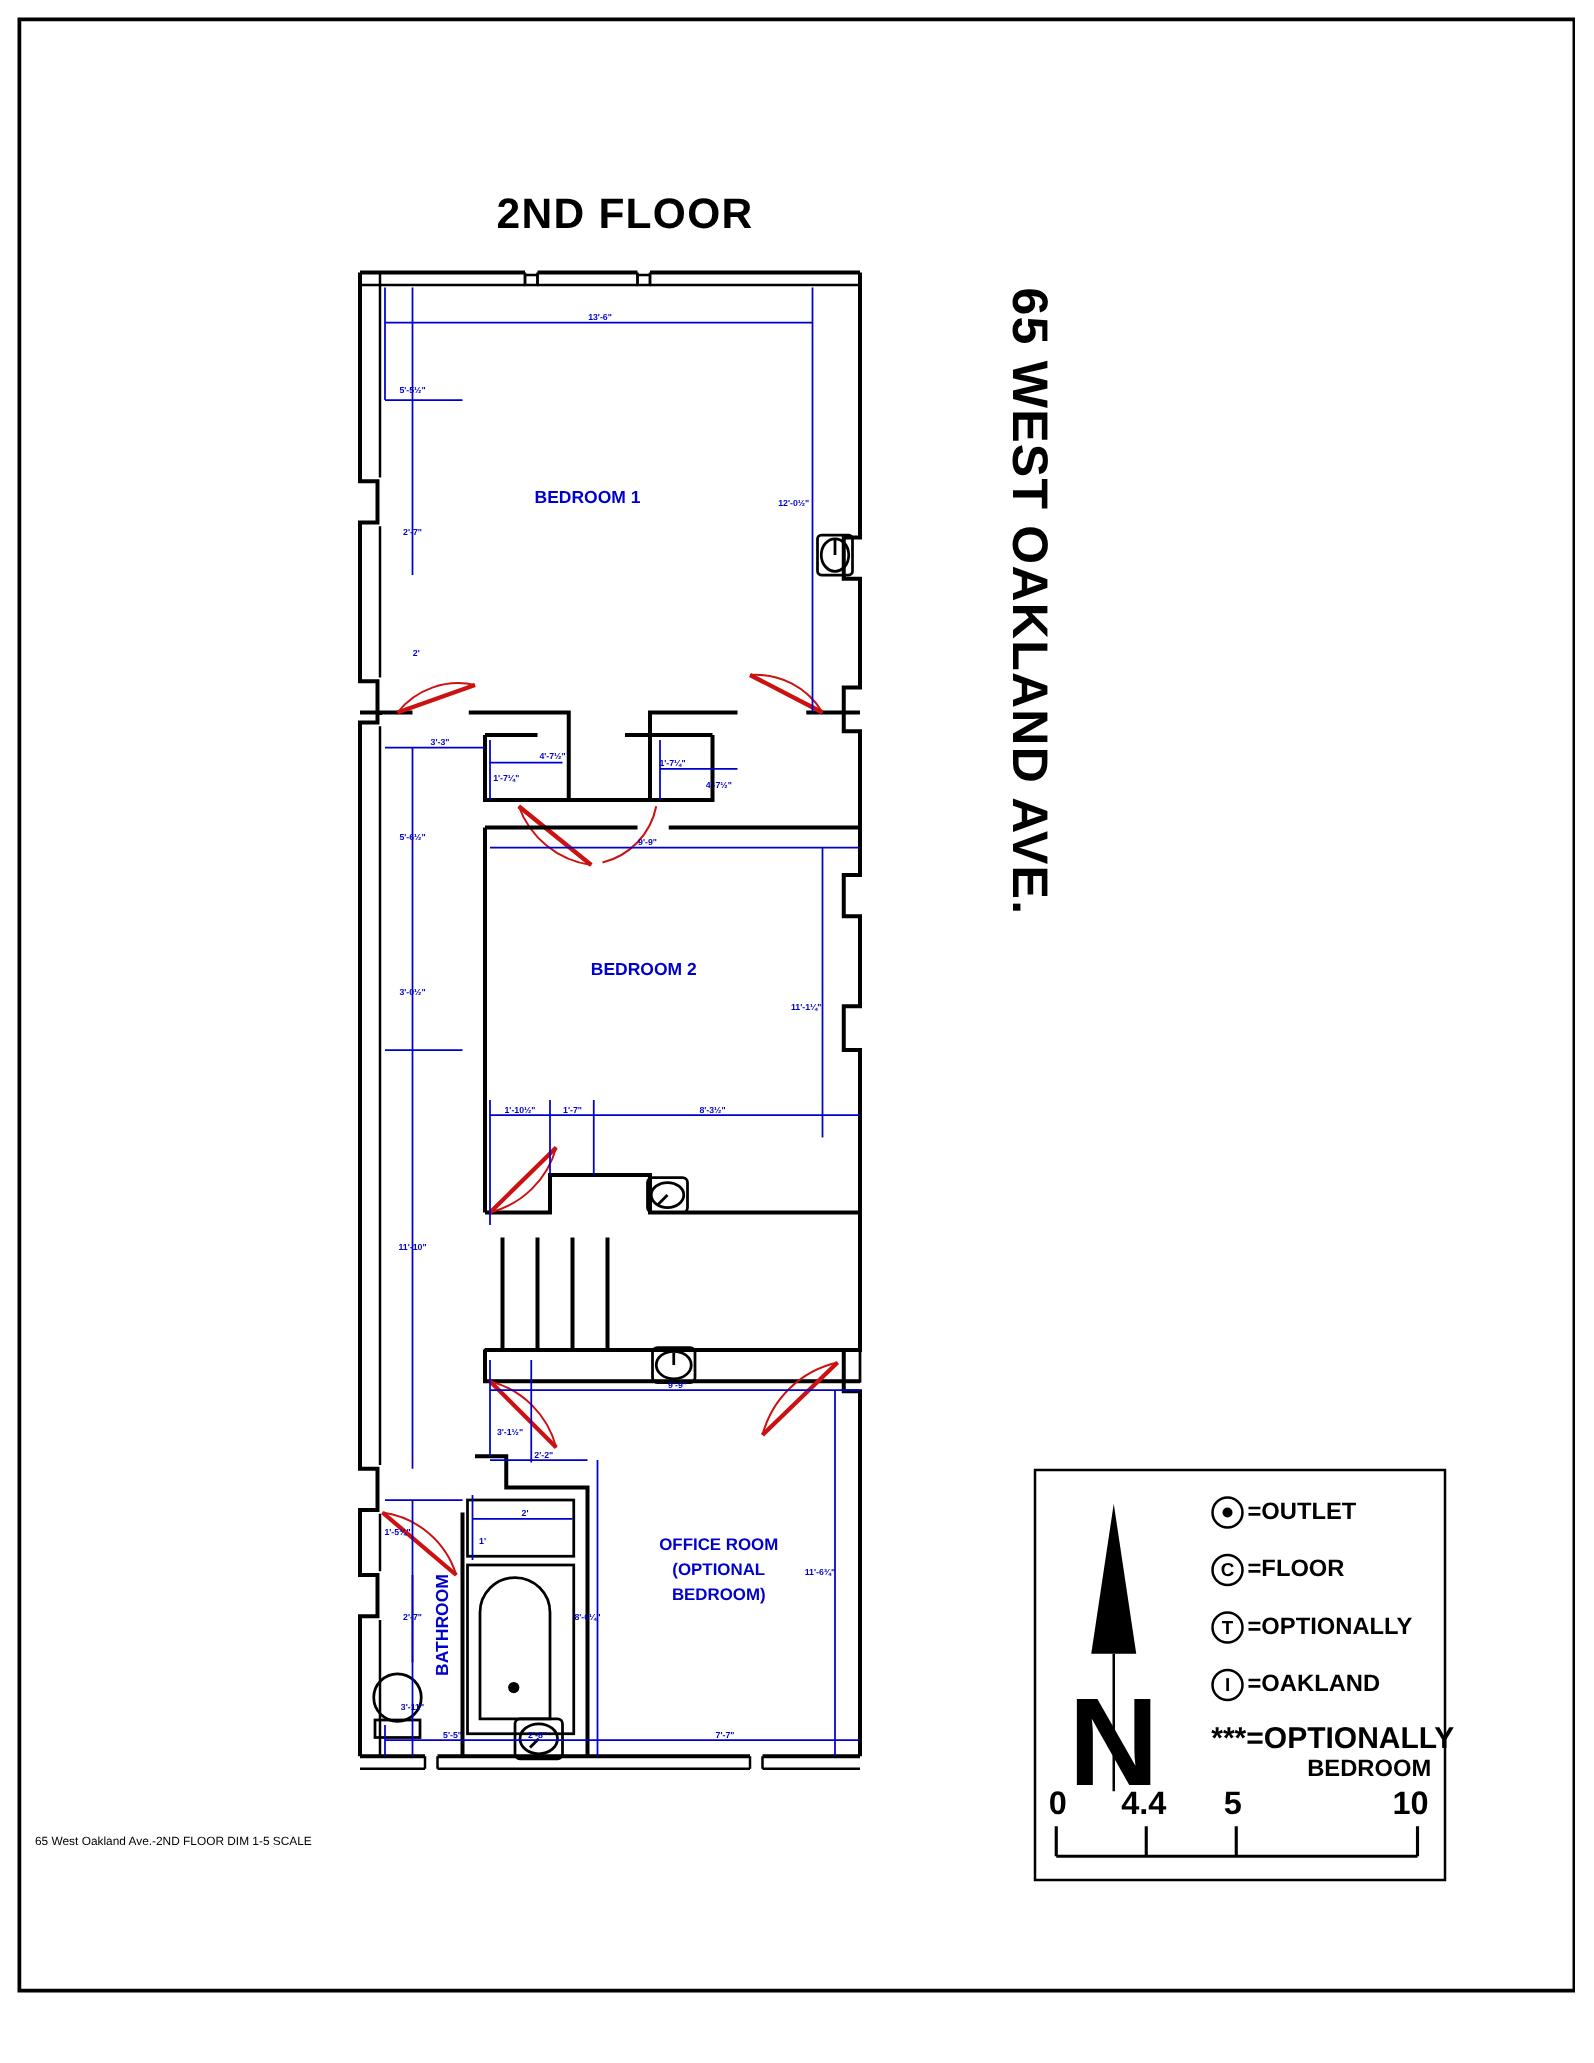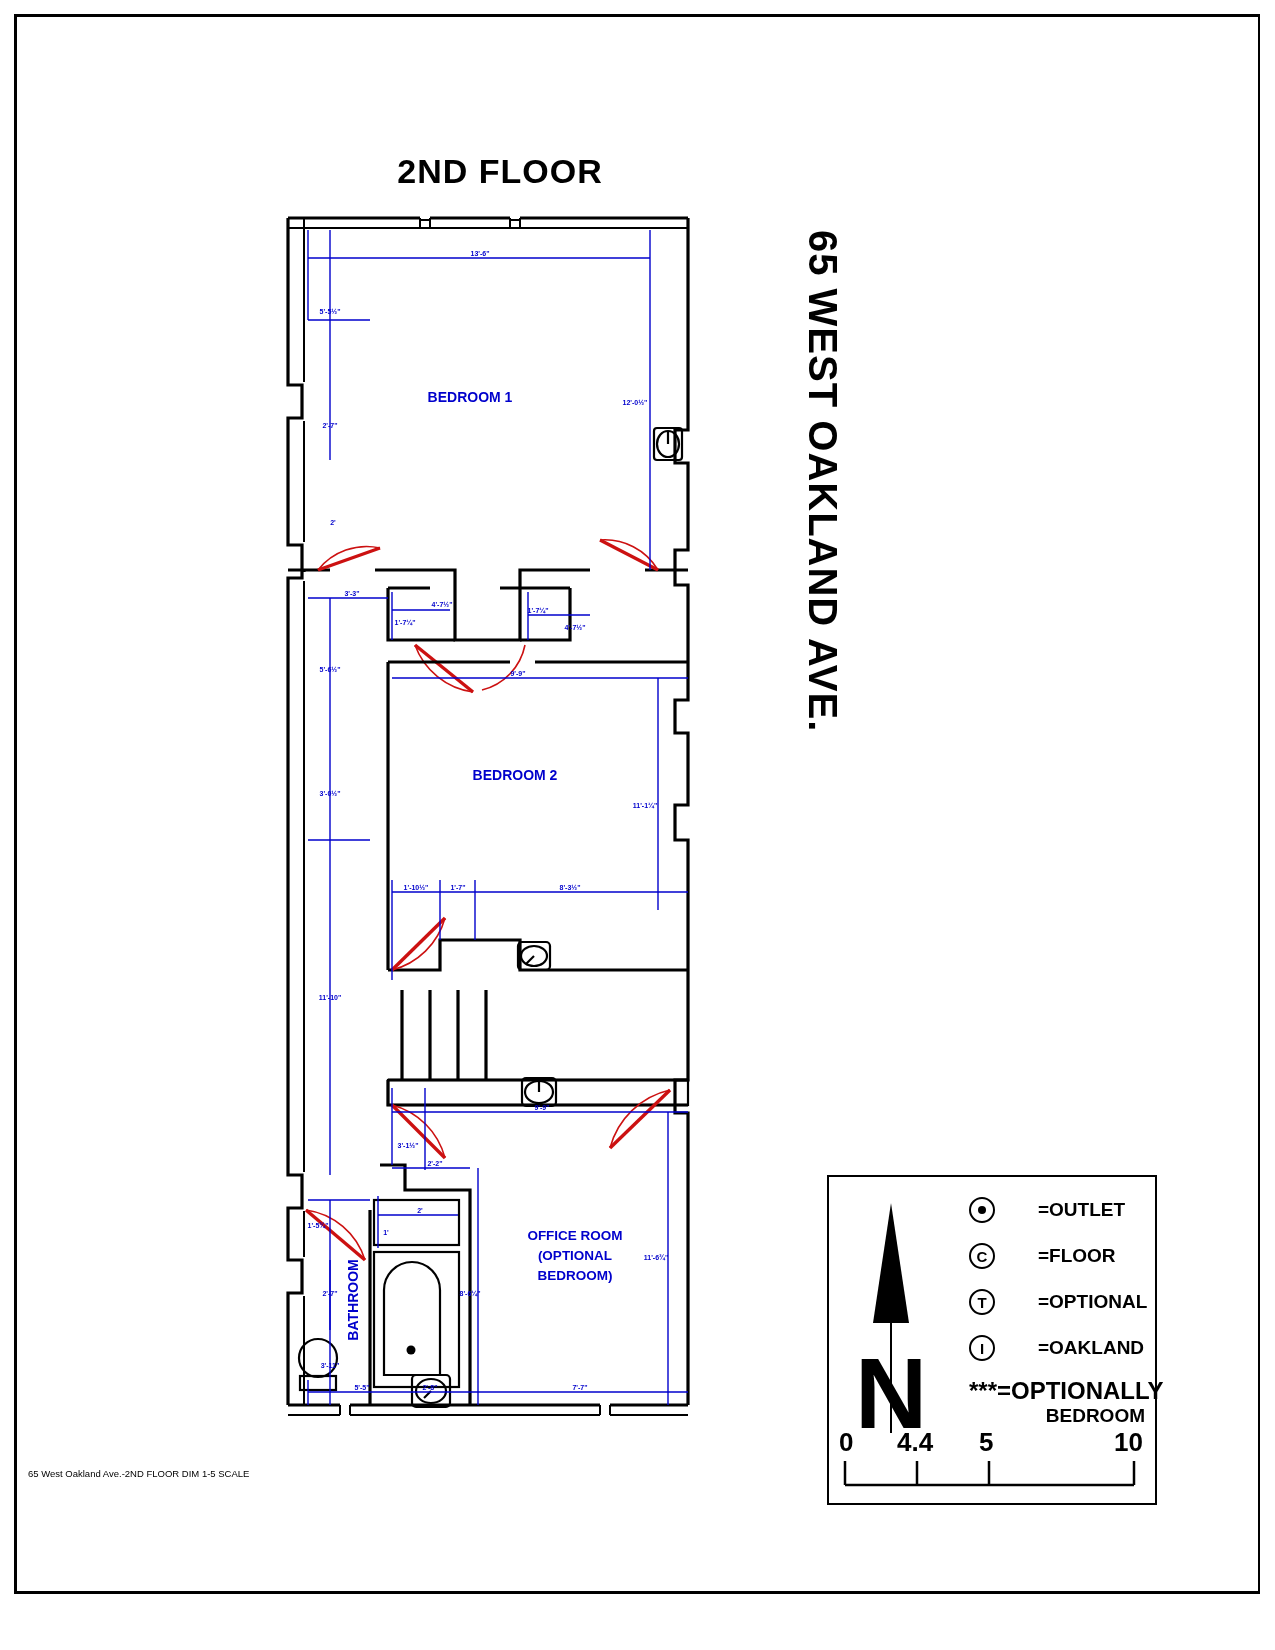--- a/index.html
+++ b/index.html
@@ -66,21 +66,20 @@
     width: 190px;
   }
   .leg-row {
     display: flex;
     align-items: center;
     height: 46px;
     font-size: 19px;
     font-weight: bold;
     color: #000;
     white-space: nowrap;
-    gap: 40px;
   }
   .leg-sym {
     width: 26px; height: 26px;
     border: 2.5px solid #000;
     border-radius: 50%;
     display: flex; align-items: center; justify-content: center;
     font-size: 15px; font-weight: bold;
     margin-right: 2px;
     flex: 0 0 auto;
   }
@@ -339,21 +338,21 @@
       <div class="leg-row">
         <span class="leg-sym outlet"></span>
         <span class="leg-text">=OUTLET</span>
       </div>
       <div class="leg-row">
         <span class="leg-sym">C</span>
         <span class="leg-text">=FLOOR</span>
       </div>
       <div class="leg-row">
         <span class="leg-sym">T</span>
-        <span class="leg-text">=OPTIONAL</span>
+        <span class="leg-text">=OPTIONALLY</span>
       </div>
       <div class="leg-row">
         <span class="leg-sym">I</span>
         <span class="leg-text">=OAKLAND</span>
       </div>
       <div class="leg-row star">
         <span class="s1">***=OPTIONALLY</span>
         <span class="s2">BEDROOM</span>
       </div>
     </div>

